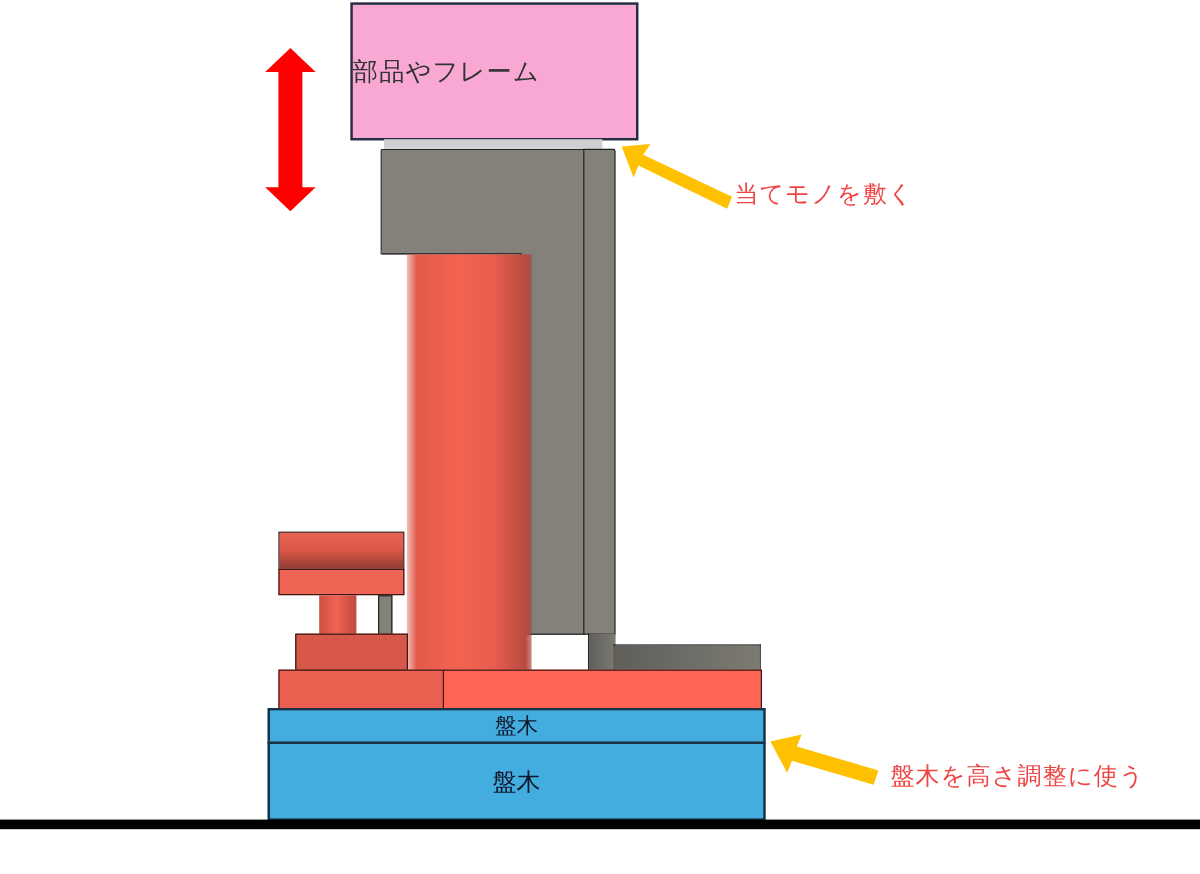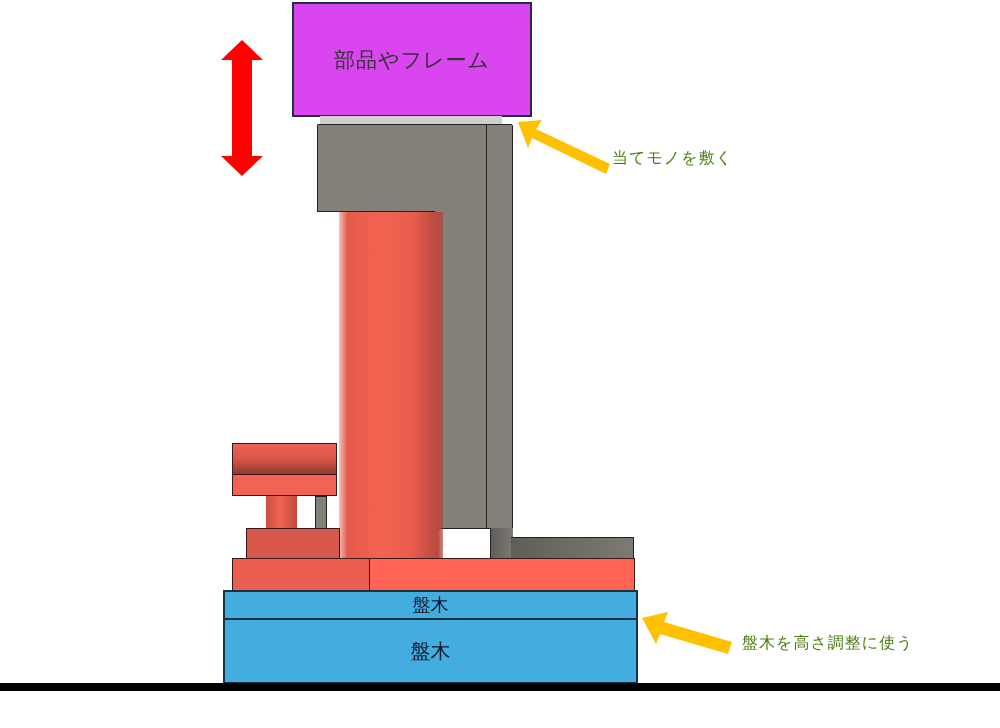--- a/index.html
+++ b/index.html
@@ -1,27 +1,27 @@
 <!DOCTYPE html>
 <html><head>
 <meta charset="utf-8">
 <style>
   html,body{margin:0;padding:0;background:#ffffff;}
   body{width:1000px;height:728px;position:relative;overflow:hidden;font-family:"DejaVu Sans","Liberation Sans",sans-serif;}
   .abs{position:absolute;box-sizing:border-box;}
-  .frame{left:292px;top:2px;width:240px;height:115px;background:#d946ef;border:2px solid #1f3040;display:flex;align-items:center;justify-content:center;font-size:21px;color:#333;letter-spacing:1px;}
+  .frame{left:292px;top:2px;width:240px;height:115px;background:#f9a8d4;border:2px solid #1f3040;display:flex;align-items:center;font-size:21px;color:#333;letter-spacing:1px;}
   .plate{left:320px;top:116px;width:182px;height:8px;background:#d0d0d0;}
   .gray{background:#84817a;border:1.5px solid #222;}
   .graydk{background:linear-gradient(90deg,#5f5e59,#7c7a73);border:1.5px solid #222;}
   .red{background:#ef6454;border:1.5px solid #3a1a16;}
   .cyl{background:linear-gradient(90deg,rgba(230,100,90,0.4) 0%,#e25a4b 8%,#f46351 40%,#e85d4e 70%,#b84a40 95%,rgba(170,60,55,0.6) 100%);}
   .handle-top{background:linear-gradient(180deg,#e96252 0%,#d95646 50%,#8e3a32 100%);border:1.5px solid #3a1a16;}
   .blue{background:#44ade0;border:2px solid #1c3244;display:flex;align-items:center;justify-content:center;color:#0f172a;}
   .ground{left:0;top:683px;width:1000px;height:8px;background:#000;}
-  .label{font-size:16px;color:#4d7c0f;white-space:nowrap;letter-spacing:1px;}
+  .label{font-size:20px;color:#ef4444;white-space:nowrap;letter-spacing:1px;}
 </style>
 </head>
 <body>
 
 <svg class="abs" style="left:220px;top:38px" width="44" height="140" viewBox="0 0 44 140">
   <polygon points="22,2 43,22 32,22 32,118 43,118 22,138 1,118 12,118 12,22 1,22" fill="#ff0000"></polygon>
 </svg>
 
 <div class="abs frame">
   <span>部品やフレーム</span>

